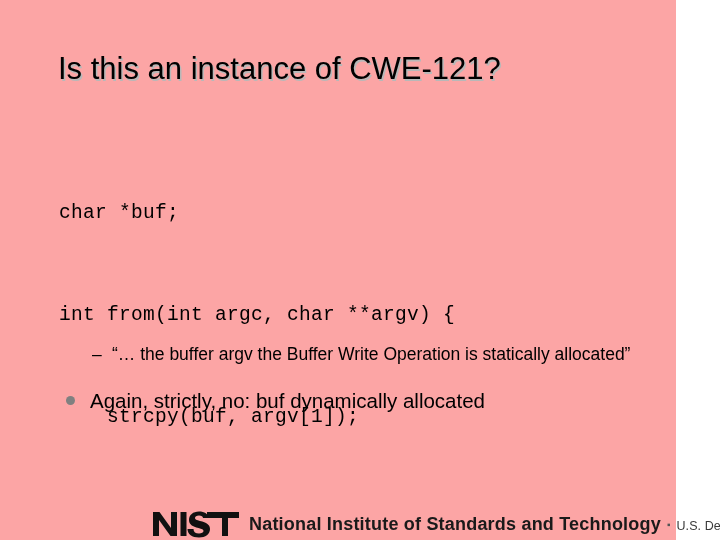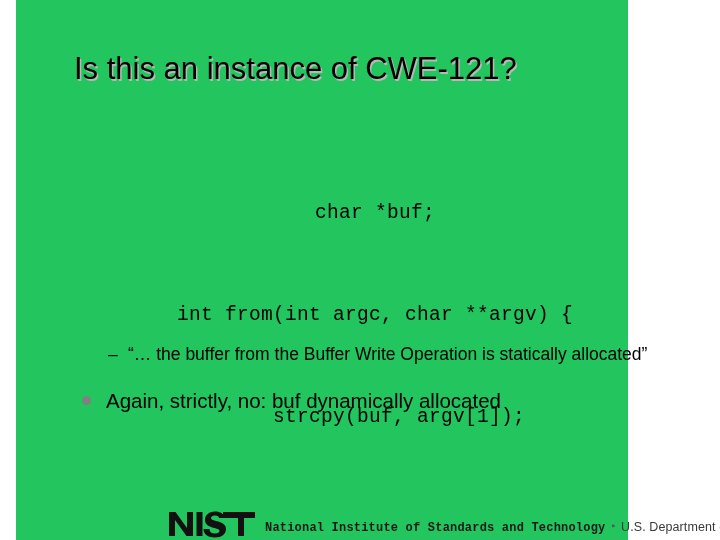--- a/index.html
+++ b/index.html
@@ -11,25 +11,25 @@
     width: 720px;
     height: 540px;
     overflow: hidden;
     font-family: "Liberation Sans", sans-serif;
     color: #000000;
     position: relative;
   }
 
   #slide {
     position: absolute;
-    left: 16px;
+    left: 0;
     top: 0;
-    width: 612px;
+    width: 676px;
     height: 540px;
-    background: #22c55e;
+    background: #fca5a5;
   }
 
   
   #slide-title {
     position: absolute;
     left: 58px;
     top: 50px;
     width: 620px;
     font-family: "Liberation Sans", sans-serif;
     font-size: 31px;
@@ -50,21 +50,20 @@
     font-family: "Liberation Mono", "DejaVu Sans Mono", monospace;
     font-size: 19.5px;
     line-height: 34px;
     color: #000000;
     white-space: pre;
     letter-spacing: 0.3px;
   }
   .code-line {
     white-space: pre;
     height: 34px;
-    text-align: center;
   }
 
   
   #body-bullets {
     position: absolute;
     left: 0;
     top: 342px;
     width: 720px;
   }
 
@@ -134,22 +133,22 @@
     height: 30px;
   }
   #footer-text {
     display: flex;
     align-items: baseline;
     gap: 6px;
     position: relative;
     top: -3px;
   }
   #footer-agency {
-    font-family: Liberation Mono, monospace;
-    font-size: 12px;
+    font-family: Liberation Sans, sans-serif;
+    font-size: 18px;
     font-weight: 700;
     letter-spacing: 0.2px;
     color: #1a1a1a;
     white-space: nowrap;
   }
   #footer-sep {
     font-size: 10px;
     color: #555555;
     position: relative;
     top: -2px;
@@ -174,21 +173,21 @@
     <div class="code-line">char *buf;</div>
     <div class="code-line">int from(int argc, char **argv) {</div>
     <div class="code-line">    strcpy(buf, argv[1]);</div>
     
   </div>
 
   <div id="body-bullets">
 
     <div class="sub-bullet">
       <span class="dash-marker">–</span>
-      <span class="sub-text">“… the buffer from the Buffer Write Operation is statically allocated”</span>
+      <span class="sub-text">“… the buffer argv the Buffer Write Operation is statically allocated”</span>
     </div>
 
     <div class="main-bullet">
       <span class="dot-marker"></span>
       <span class="main-text">Again, strictly, no: buf dynamically allocated</span>
     </div>
 
   </div>
 
   <div id="footer">

